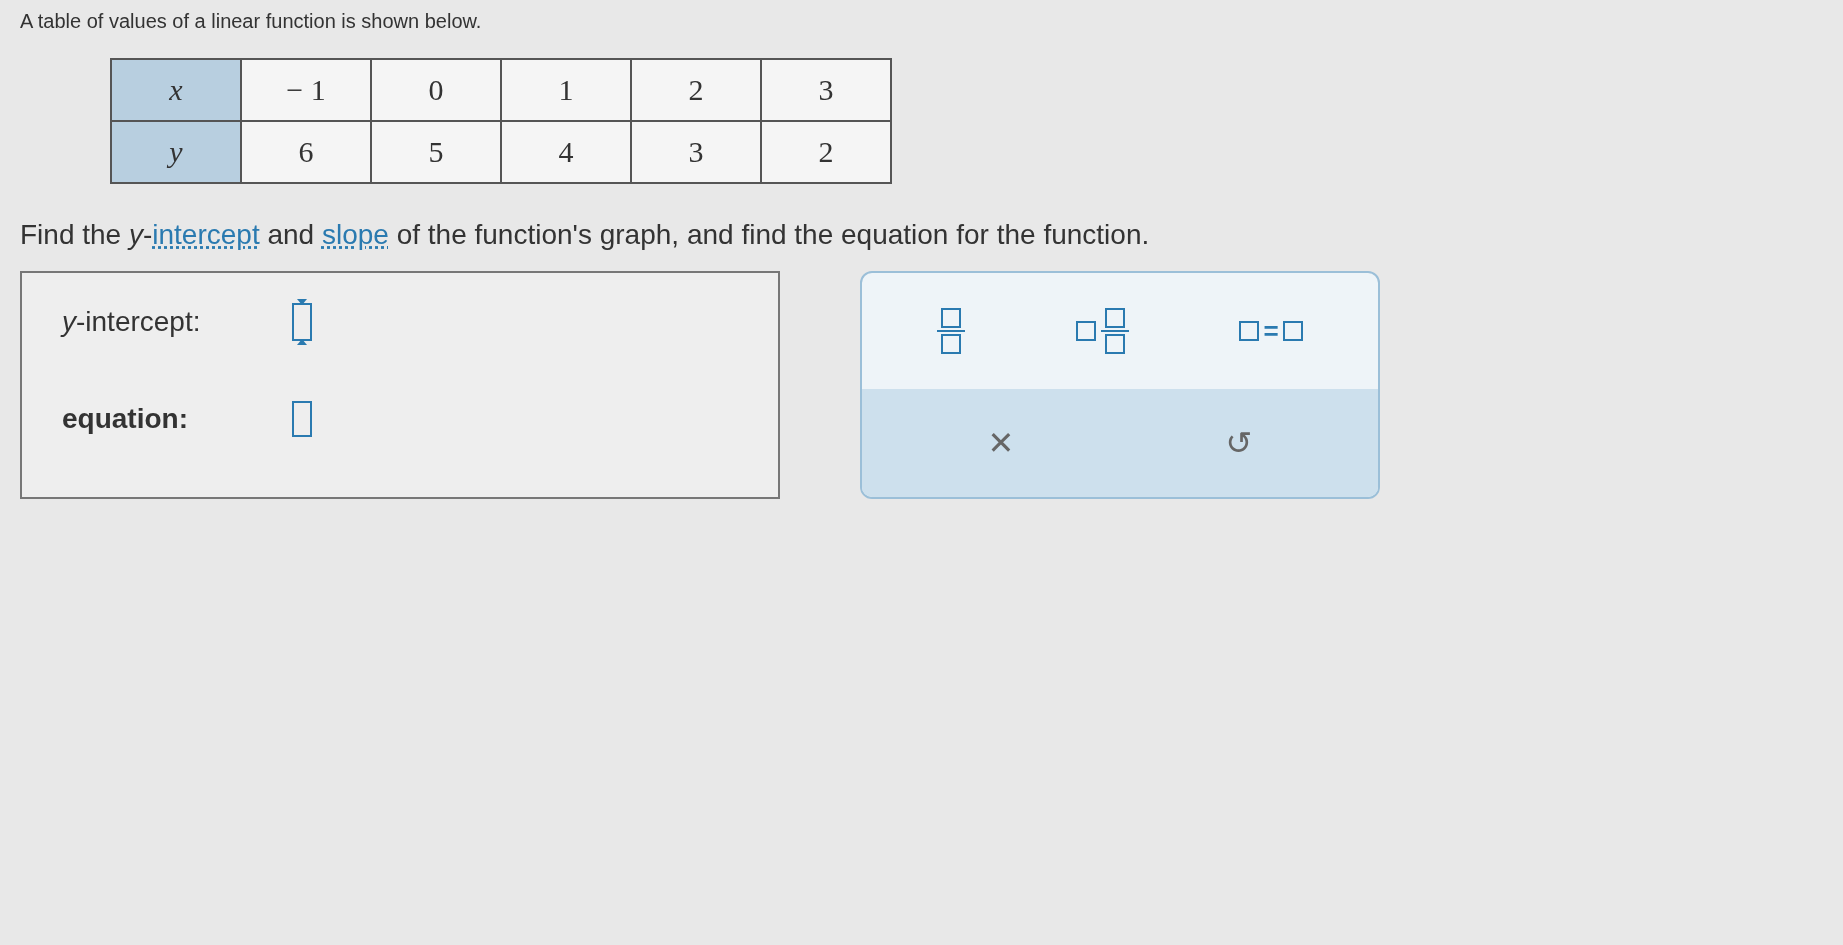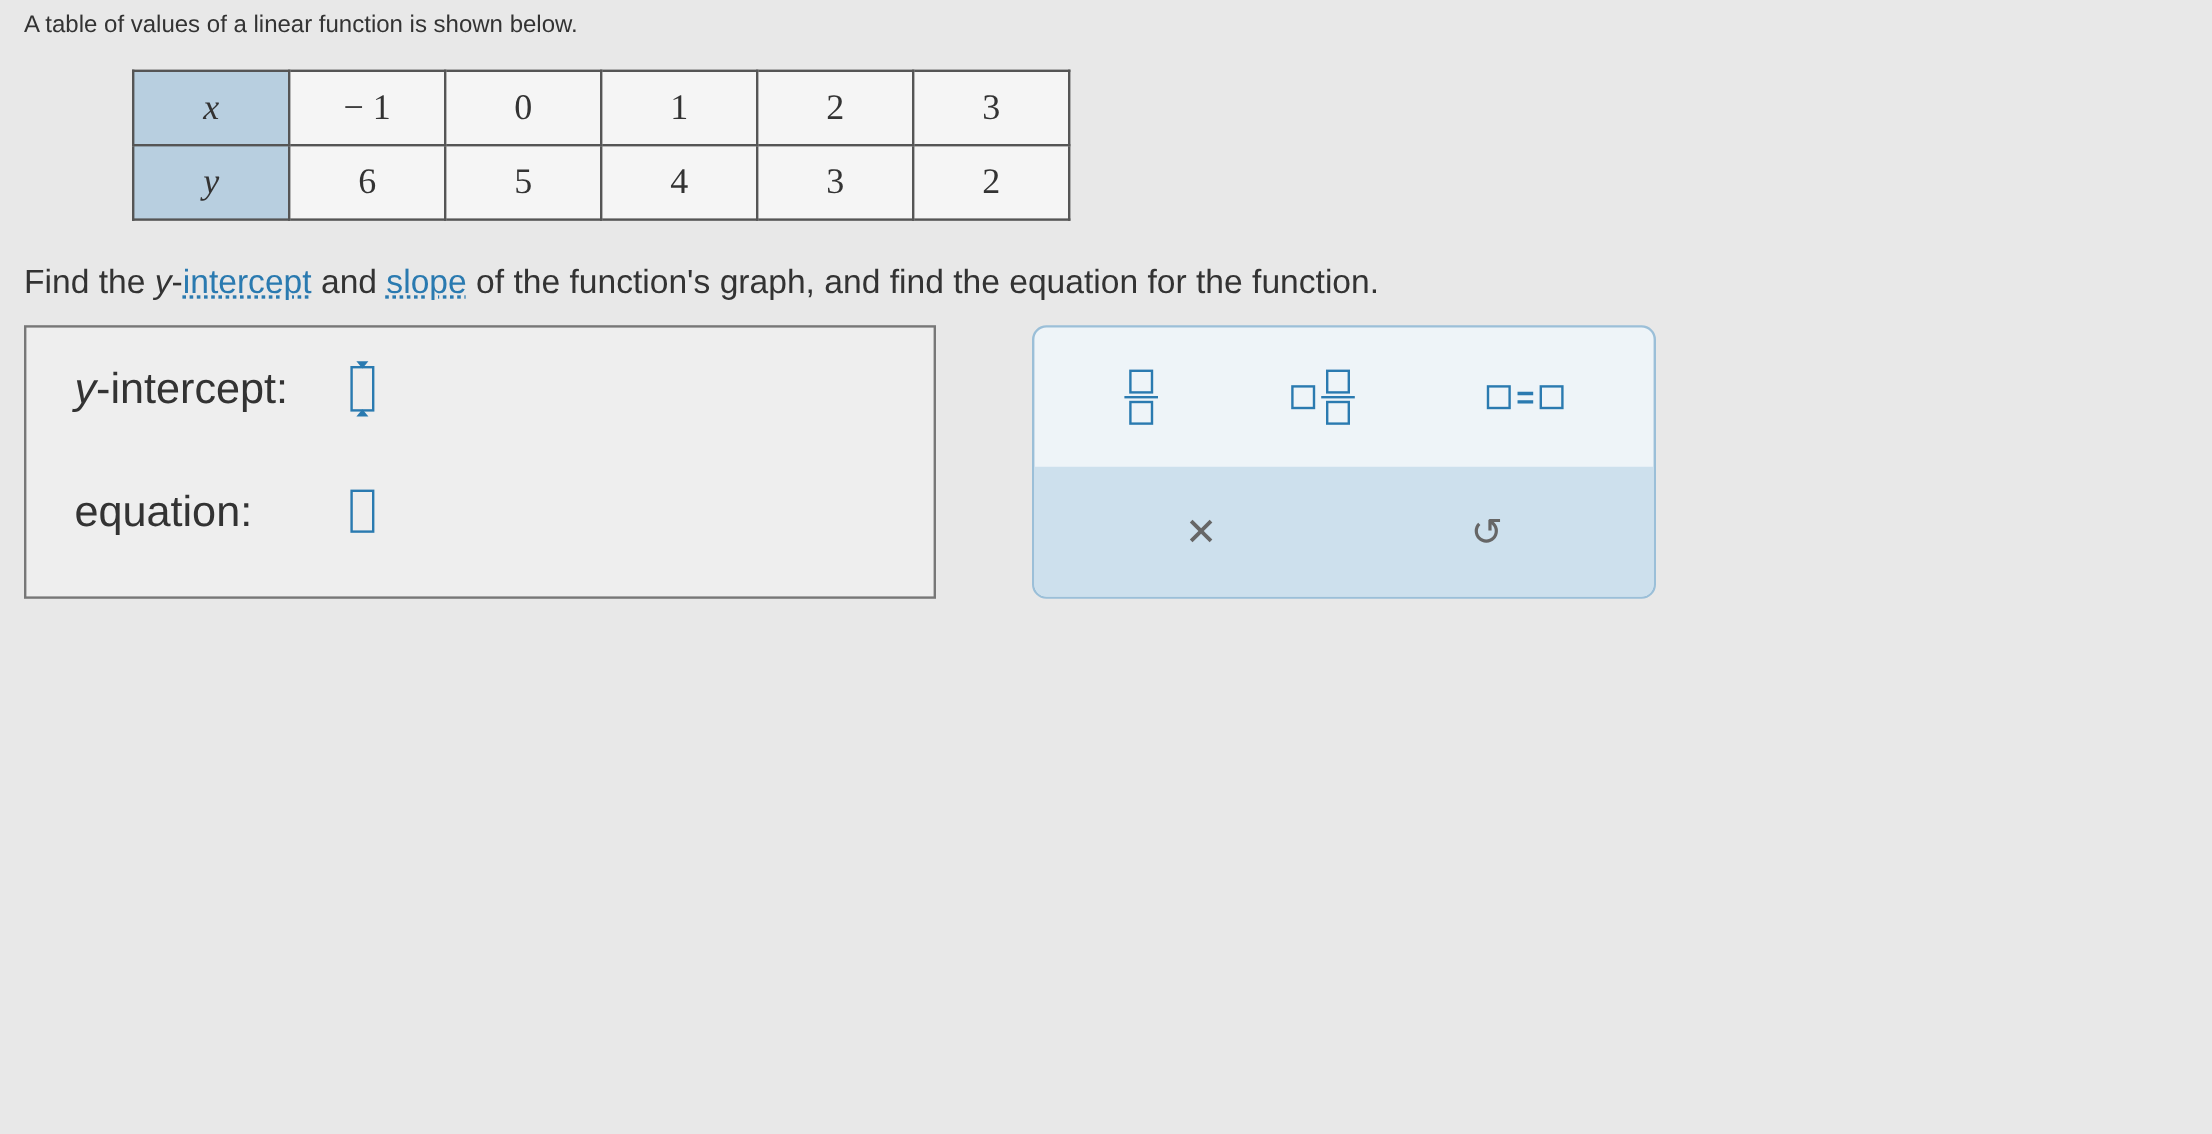--- a/index.html
+++ b/index.html
@@ -62,21 +62,21 @@
       padding: 30px 40px;
       background: #eeeeee;
       width: 760px;
     }
     .answer-row {
       display: flex;
       align-items: center;
       margin-bottom: 60px;
     }
     .answer-label {
-      font-size: 36px;
+      font-size: 28px;
       width: 230px;
     }
     .input-slot {
       display: inline-block;
       border: 2px solid #2a7ab0;
       width: 20px;
       height: 36px;
       background: transparent;
     }
     .input-slot-active {
@@ -211,21 +211,21 @@
 </div>
 
 <div class="bottom-row">
   <div class="answer-box">
     <div class="answer-row">
       <span class="answer-label">
         <span class="italic">y</span><span>-intercept:</span>
       </span>
       <span class="input-slot-active"></span>
     </div>
-    <div class="answer-row" style="margin-bottom:0;">
+    <div class="answer-row" style="margin-bottom:0;font-weight:bold;">
       <span class="answer-label">equation:</span>
       <span class="input-slot"></span>
     </div>
   </div>
 
   <div class="tools-box">
     <div class="tool-row-top">
       <span class="tool-fraction">
         <span class="frac-box"></span>
         <span class="frac-bar"></span>

